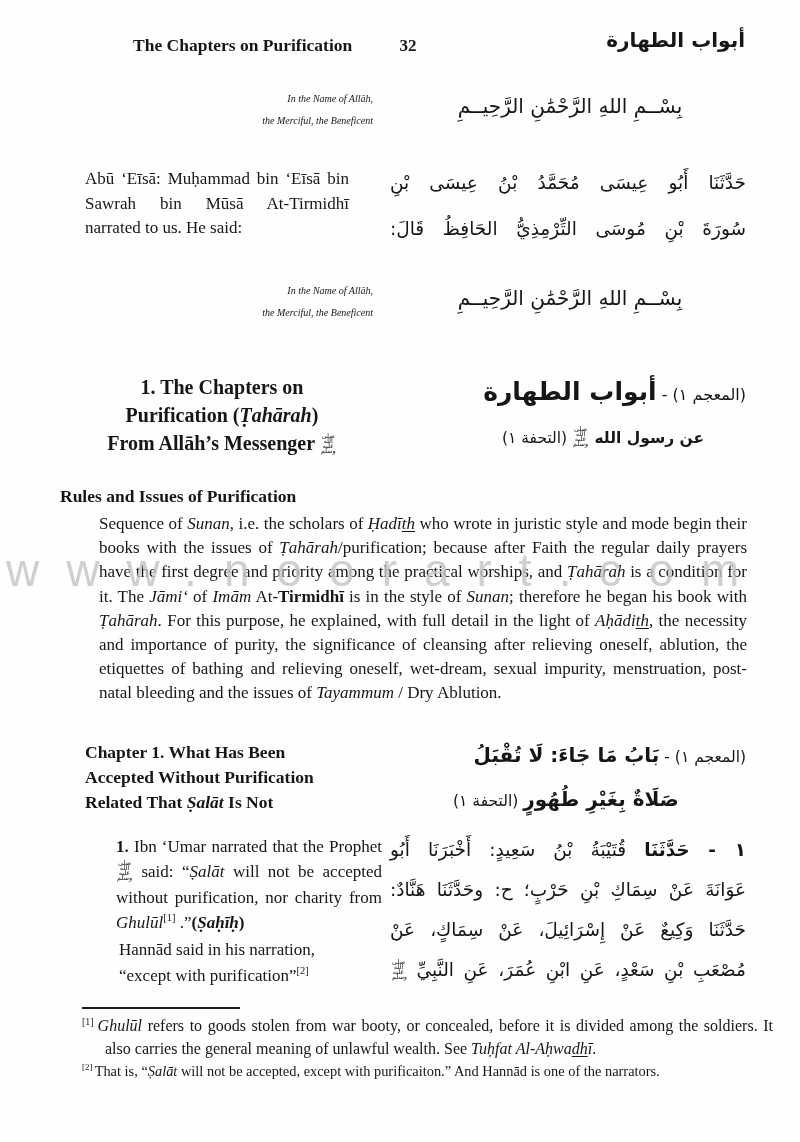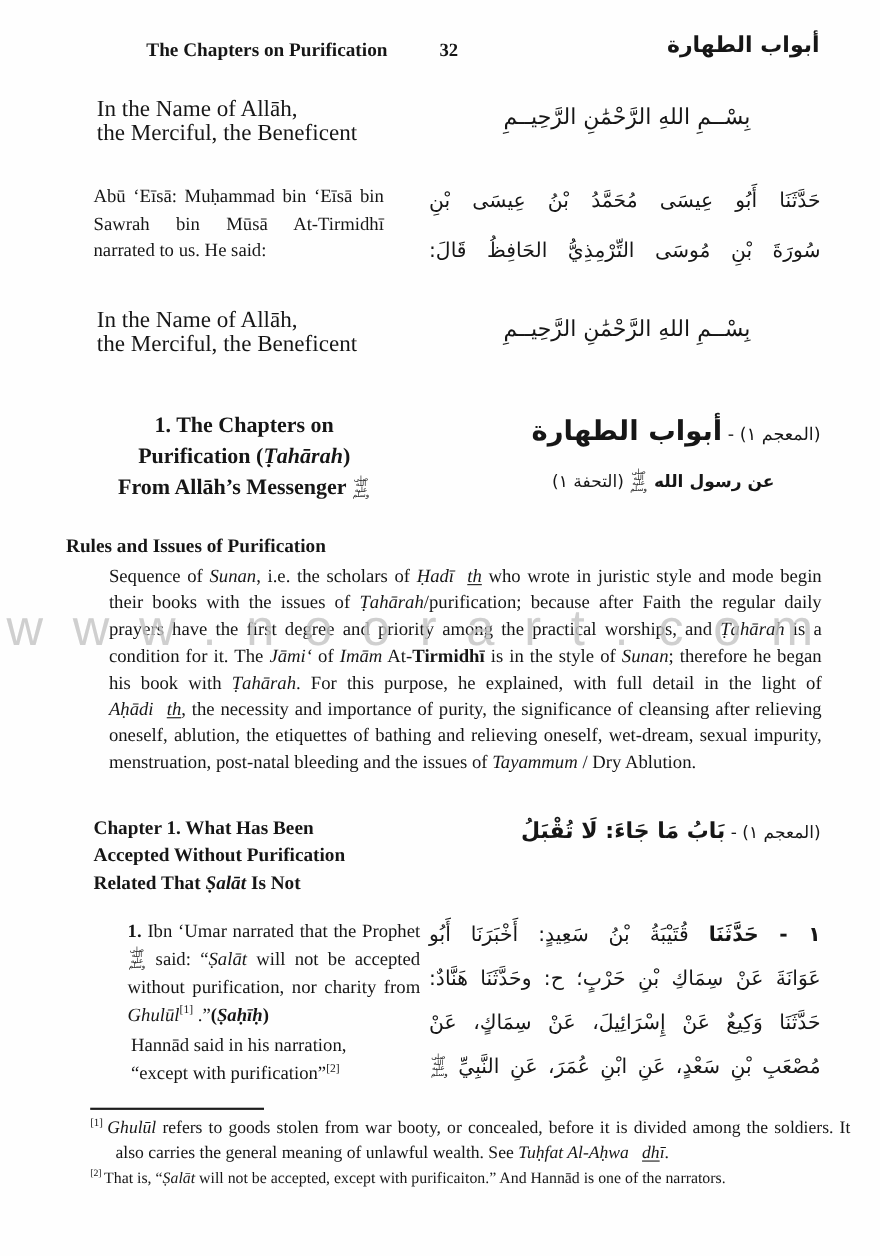--- a/index.html
+++ b/index.html
@@ -2,31 +2,31 @@
 <html><head>
 <meta charset="utf-8">
 <style>
   html,body{margin:0;padding:0;background:#e8e8e8;}
   .page{position:relative;width:800px;height:1142px;background:#fefefe;color:#161616;
         font-family:"Liberation Serif",serif;overflow:hidden;}
   .abs{position:absolute;}
   .ar{font-family:"DejaVu Sans",sans-serif;direction:rtl;unicode-bidi:isolate;}
   .it{font-style:italic}
   .bd{font-weight:bold}
-  .ul{text-decoration:underline;text-underline-offset:2px;margin-left:12px;}
+  .ul{text-decoration:underline;text-underline-offset:2px;}
   sup{font-size:0.62em;vertical-align:super;line-height:0;}
   .hon{display:inline-block;width:17px;min-width:17px;font-size:6.5px;line-height:5px;
        text-align:center;vertical-align:-3px;font-family:"DejaVu Sans",sans-serif;
        direction:rtl;white-space:normal;font-weight:normal;}
   
   .hdr-title{top:35px;left:85px;font-size:17.5px;font-weight:bold;margin-left:48px;}
   .hdr-page{top:36px;left:378px;width:60px;text-align:center;font-size:17px;font-weight:bold;}
   .hdr-ar{top:28px;right:55px;font-size:20px;font-weight:bold;}
   
-  .bas-en{left:88px;width:285px;text-align:left;font-size:21px;line-height:21.5px;}
+  .bas-en{left:88px;width:285px;text-align:right;font-style:italic;font-size:10px;line-height:21.5px;}
   .bas-ar{left:420px;width:300px;text-align:center;font-size:20px;}
   
   .narr-en{top:167px;left:85px;width:264px;font-size:17px;line-height:24.5px;text-align:justify;}
   .narr-ar{top:160px;left:390px;width:356px;font-size:18.5px;}
   .narr-ar .ln{line-height:46px;text-align:justify;text-align-last:justify;}
   
   .sec-en{top:373px;left:72px;width:300px;text-align:center;font-weight:bold;font-size:20px;line-height:28px;}
   .sec-ar{top:374px;left:400px;width:346px;}
   .sec-ar .l1{text-align:right;line-height:36px;font-size:16px;}
   .sec-ar .l1 .big{font-size:25px;font-weight:bold;}
@@ -98,20 +98,21 @@
   <div class="abs rules-head">Rules and Issues of Purification</div>
   <div class="abs rules-para"><span>Sequence of </span><span class="it">Sunan</span><span>, i.e. the scholars of </span><span class="it">Ḥadī</span><span class="it ul">th</span><span> who wrote in juristic style and mode begin their books with the issues of </span><span class="it">Ṭahārah</span><span>/purification; because after Faith the regular daily prayers have the first degree and priority among the practical worships, and </span><span class="it">Ṭahārah</span><span> is a condition for it. The </span><span class="it">Jāmi‘</span><span> of </span><span class="it">Imām</span><span> At-</span><span class="bd">Tirmidhī</span><span> is in the style of </span><span class="it">Sunan</span><span>; therefore he began his book with </span><span class="it">Ṭahārah</span><span>. For this purpose, he explained, with full detail in the light of </span><span class="it">Aḥādi</span><span class="it ul">th</span><span>, the necessity and importance of purity, the significance of cleansing after relieving oneself, ablution, the etiquettes of bathing and relieving oneself, wet-dream, sexual impurity, menstruation, post-natal bleeding and the issues of </span><span class="it">Tayammum</span><span> / Dry Ablution.</span></div>
 
   <div class="abs chap-en">
     <div><span>Chapter 1. What Has Been</span></div>
     <div><span>Accepted Without Purification</span></div>
     <div><span>Related That </span><span class="it">Ṣalāt</span><span> Is Not</span></div>
   </div>
   <div class="abs chap-ar ar">
     <div class="l1"><span>(المعجم ١) -</span> <span class="main">بَابُ مَا جَاءَ: لَا تُقْبَلُ</span></div>
+    <div class="l2"><span class="main">صَلَاةٌ بِغَيْرِ طُهُورٍ</span> <span>(التحفة ١)</span></div>
   </div>
 
   <div class="abs had-en">
     <div class="p1"><span class="bd">1.</span><span> Ibn ‘Umar narrated that the Prophet </span><span class="hon">صلى الله عليه وسلم</span><span> said: “</span><span class="it">Ṣalāt</span><span> will not be accepted without purification, nor charity from </span><span class="it">Ghulūl</span><sup>[1]</sup><span> .”</span><span class="bd">(</span><span class="it bd">Ṣaḥīḥ</span><span class="bd">)</span></div>
     <div class="tail"><span>Hannād said in his narration,</span></div>
     <div class="tail"><span>“except with purification”</span><sup>[2]</sup></div>
   </div>
   <div class="abs had-ar ar">
     <div class="ln"><span class="bd">١ - حَدَّثَنَا</span><span> قُتَيْبَةُ بْنُ سَعِيدٍ: أَخْبَرَنَا أَبُو</span></div>
     <div class="ln"><span>عَوَانَةَ عَنْ سِمَاكِ بْنِ حَرْبٍ؛ ح: وحَدَّثَنَا هَنَّادٌ:</span></div>

